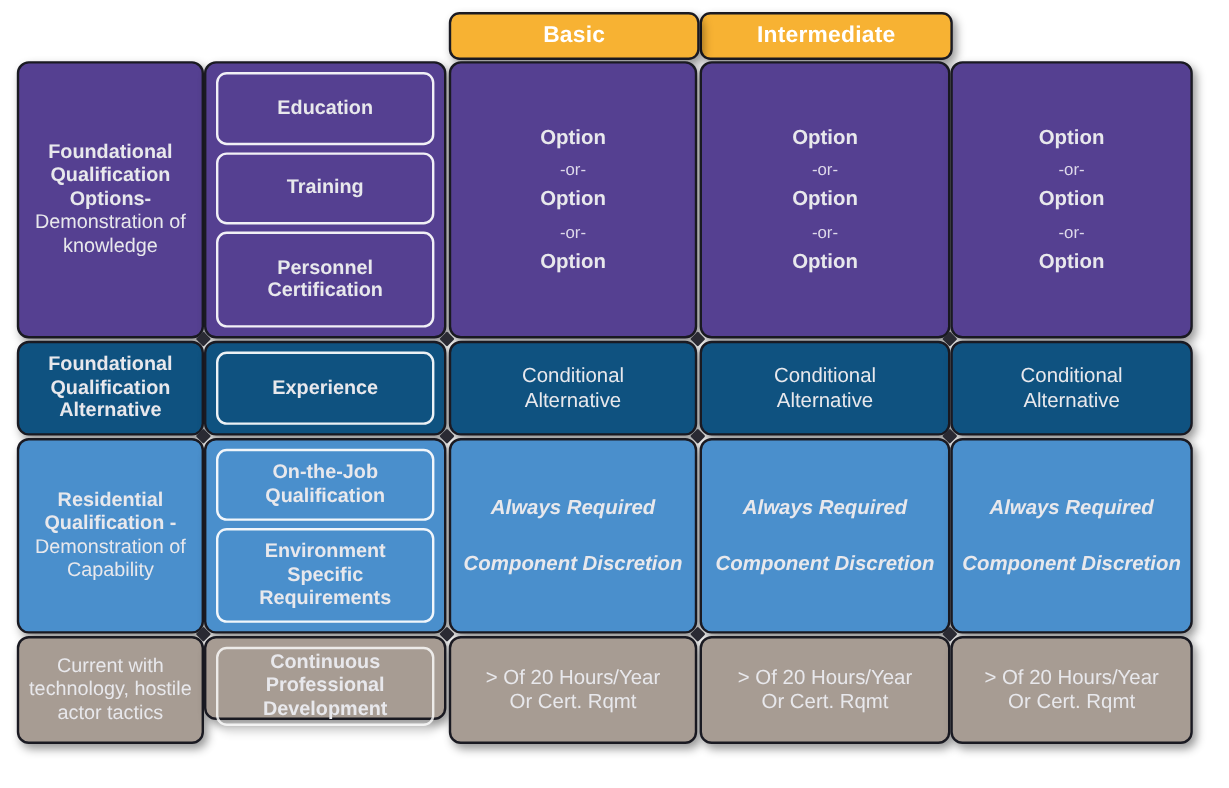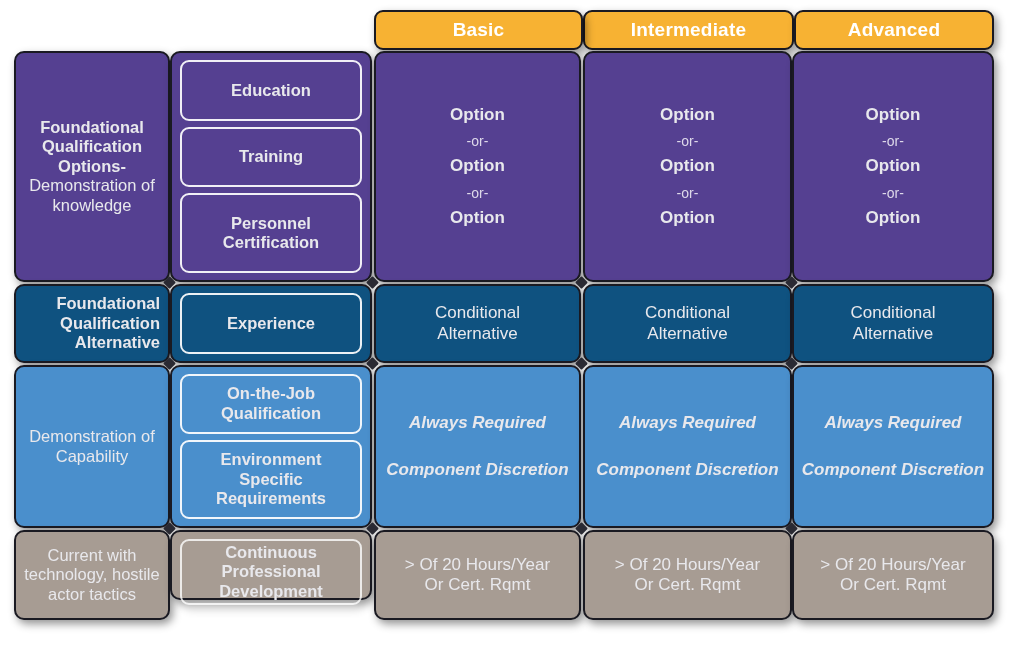--- a/index.html
+++ b/index.html
@@ -110,23 +110,20 @@
 <body>
 
 <div id="matrix">
 
   <div class="cell hdr" style="left:583px; top:10px; width:211px; height:40px;">
     <span>Intermediate</span>
   </div>
   <div class="cell hdr" style="left:374px; top:10px; width:209px; height:40px;">
     <span>Basic</span>
   </div>
-  <div class="cell hdr" style="left:794px; top:10px; width:200px; height:40px;">
-    <span>Advanced</span>
-  </div>
 
   <div class="cell c-purple desc" style="left:14px; top:51px; width:156px; height:231px;">
     <span class="strong">Foundational Qualification Options-</span>
     <span class="light">Demonstration of knowledge</span>
   </div>
 
   <div class="pillwrap c-purple" style="left:170px; top:51px; width:202px; height:231px;">
     <div class="pill">
       <span>Education</span>
     </div>
@@ -161,21 +158,21 @@
   <div class="cell c-purple" style="left:792px; top:51px; width:202px; height:231px;">
     <div class="opt-stack">
       <span class="opt-bold">Option</span>
       <span class="opt-or">-or-</span>
       <span class="opt-bold">Option</span>
       <span class="opt-or">-or-</span>
       <span class="opt-bold">Option</span>
     </div>
   </div>
 
-  <div class="cell c-darkblue desc" style="left:14px; top:284px; width:156px; height:79px;text-align:right;">
+  <div class="cell c-darkblue desc" style="left:14px; top:284px; width:156px; height:79px;">
     <span class="strong">Foundational Qualification Alternative</span>
   </div>
 
   <div class="pillwrap c-darkblue" style="left:170px; top:284px; width:202px; height:79px;">
     <div class="pill">
       <span>Experience</span>
     </div>
   </div>
 
   <div class="cell c-darkblue" style="left:374px; top:284px; width:207px; height:79px;">
@@ -185,20 +182,21 @@
   <div class="cell c-darkblue" style="left:583px; top:284px; width:209px; height:79px;">
     <span class="two-line">Conditional</span>
     <span class="two-line">Alternative</span>
   </div>
   <div class="cell c-darkblue" style="left:792px; top:284px; width:202px; height:79px;">
     <span class="two-line">Conditional</span>
     <span class="two-line">Alternative</span>
   </div>
 
   <div class="cell c-lightblue desc" style="left:14px; top:365px; width:156px; height:163px;">
+    <span class="strong">Residential Qualification -</span>
     <span class="light">Demonstration of Capability</span>
   </div>
 
   <div class="pillwrap c-lightblue" style="left:170px; top:365px; width:202px; height:163px;">
     <div class="pill">
       <span>On-the-Job Qualification</span>
     </div>
     <div class="pill">
       <span>Environment Specific Requirements</span>
     </div>

